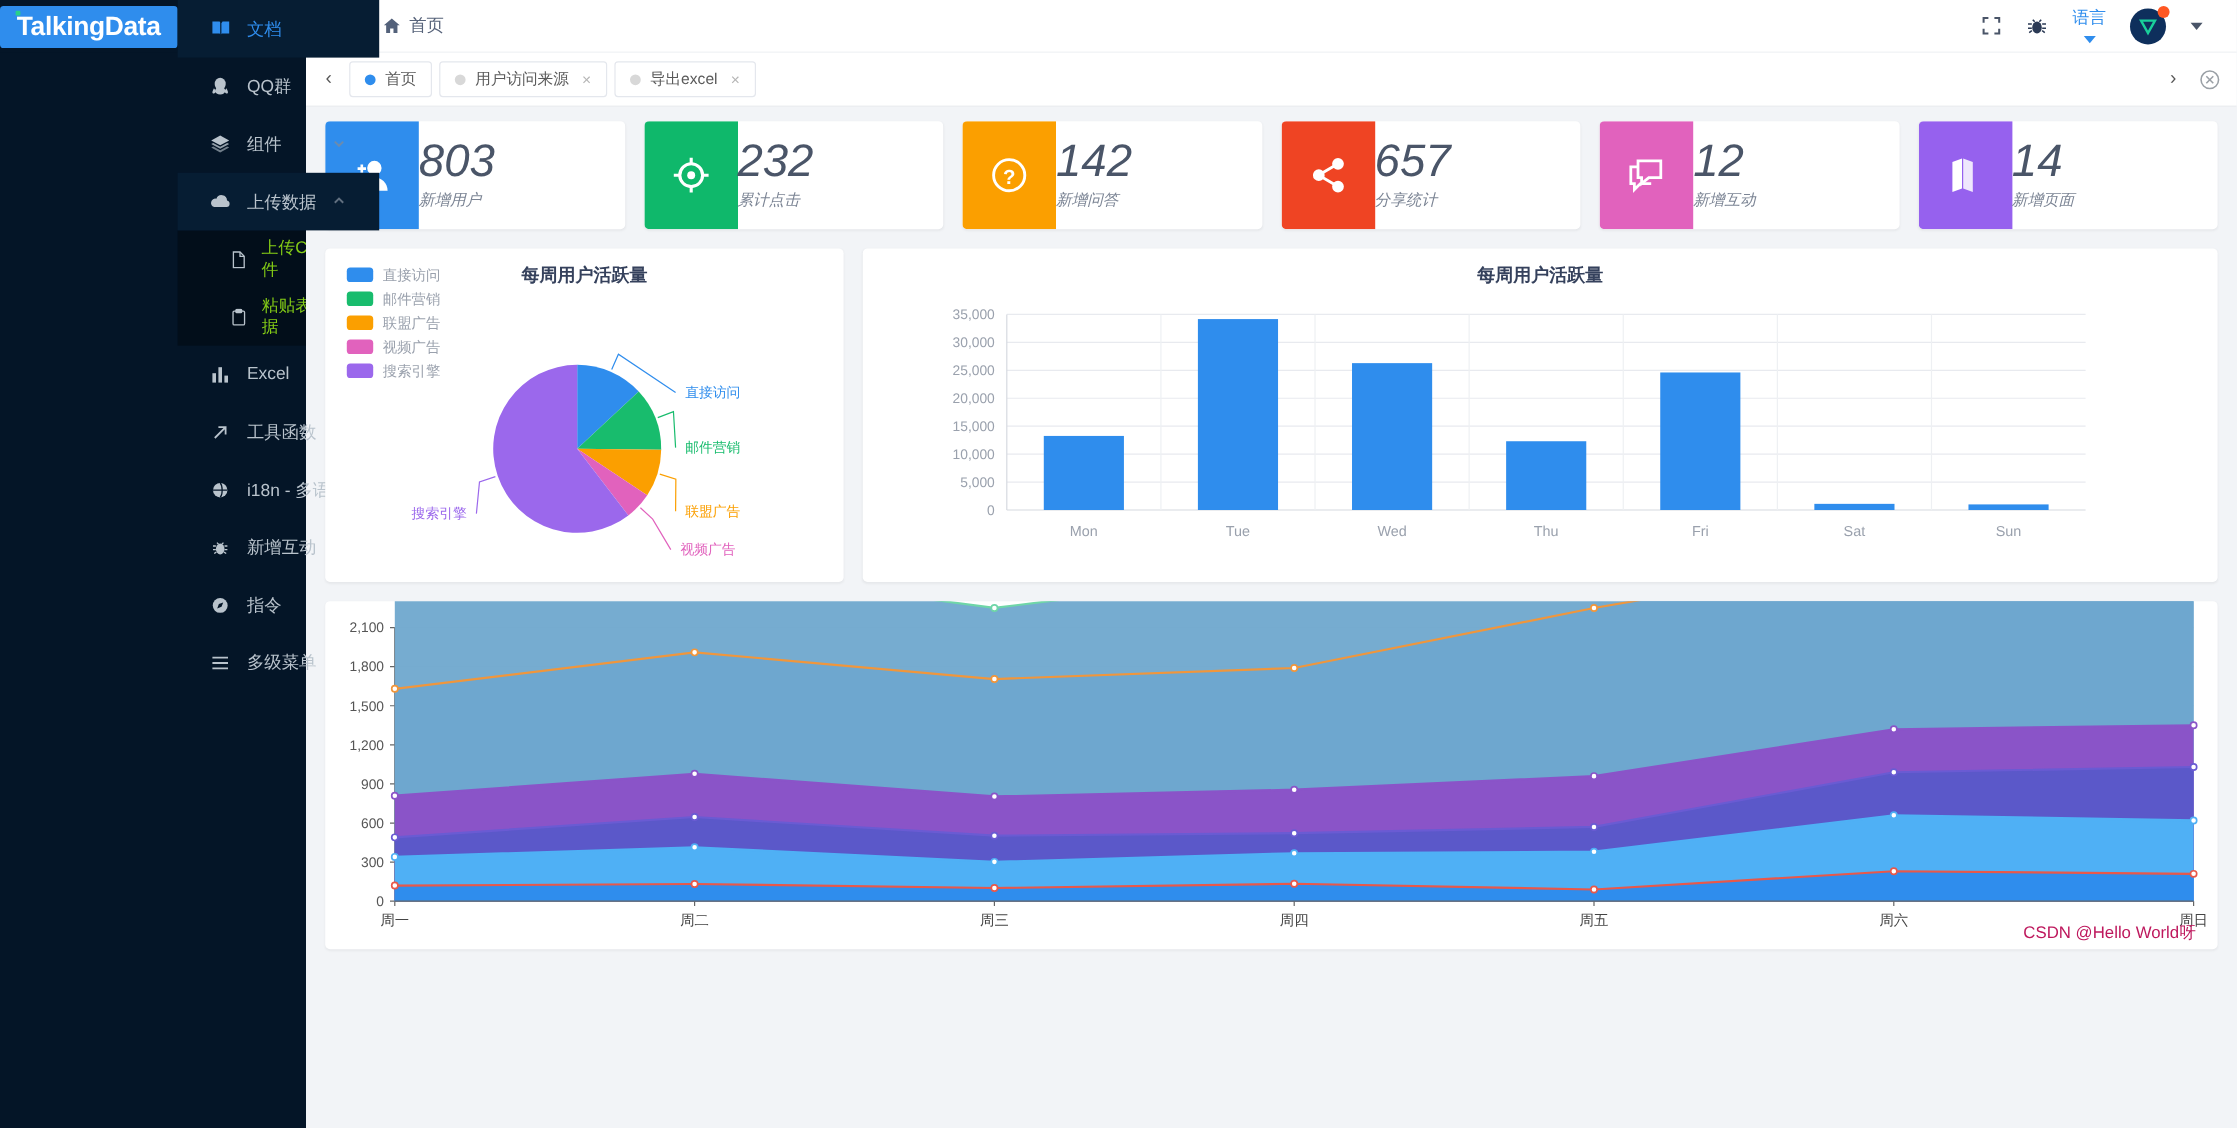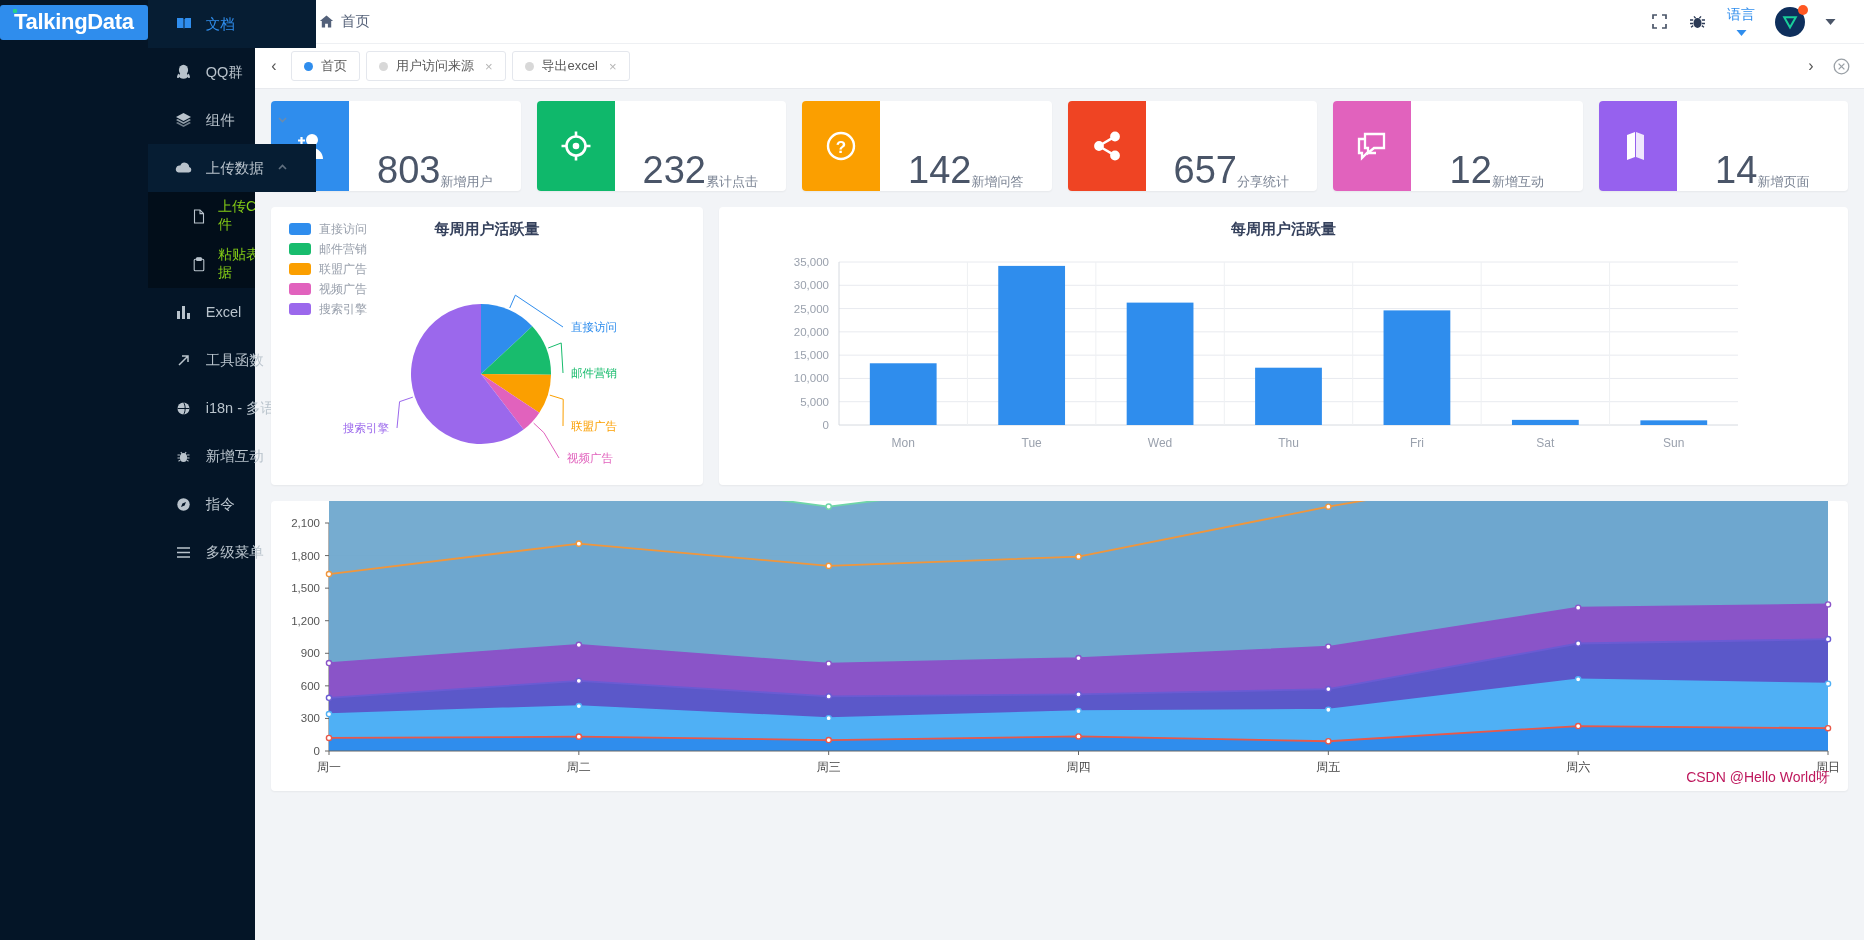--- a/index.html
+++ b/index.html
@@ -90,21 +90,21 @@
 
   
   .content { flex: 1; overflow: hidden; padding: 12px 16px 0 16px; }
 
   .stats { display: flex; gap: 16px; margin-bottom: 16px; }
   .stat-card {
     flex: 1; height: 90px; background: #fff; border-radius: 4px;
     display: flex; overflow: hidden; box-shadow: 0 1px 2px rgba(0,0,0,.05);
   }
   .stat-icon { width: 78px; display:flex;align-items:center;justify-content:center; color:#fff;}
-  .stat-body { flex:1; display:flex; flex-direction:row; align-items:flex-end; justify-content:center; }
+  .stat-body { flex:1; display:flex; flex-direction:column; align-items:flex-start; justify-content:center;font-style:italic; }
   .stat-num { font-size: 38px; color: #4a5568; line-height: 1.05; font-weight: 400;}
   .stat-lbl { font-size: 13px; color: #7b8494; margin-top: 2px;}
 
   .charts-row { display: flex; gap: 16px; margin-bottom: 16px; }
   .panel { background: #fff; border-radius: 4px; box-shadow: 0 1px 2px rgba(0,0,0,.05); position: relative; }
   .panel-pie { width: 432px; height: 278px; }
   .panel-bar { flex: 1; height: 278px; }
   .panel-area { height: 290px; }
   .panel-title {
     position: absolute; top: 13px; left: 0; right: 0; text-align: center;

